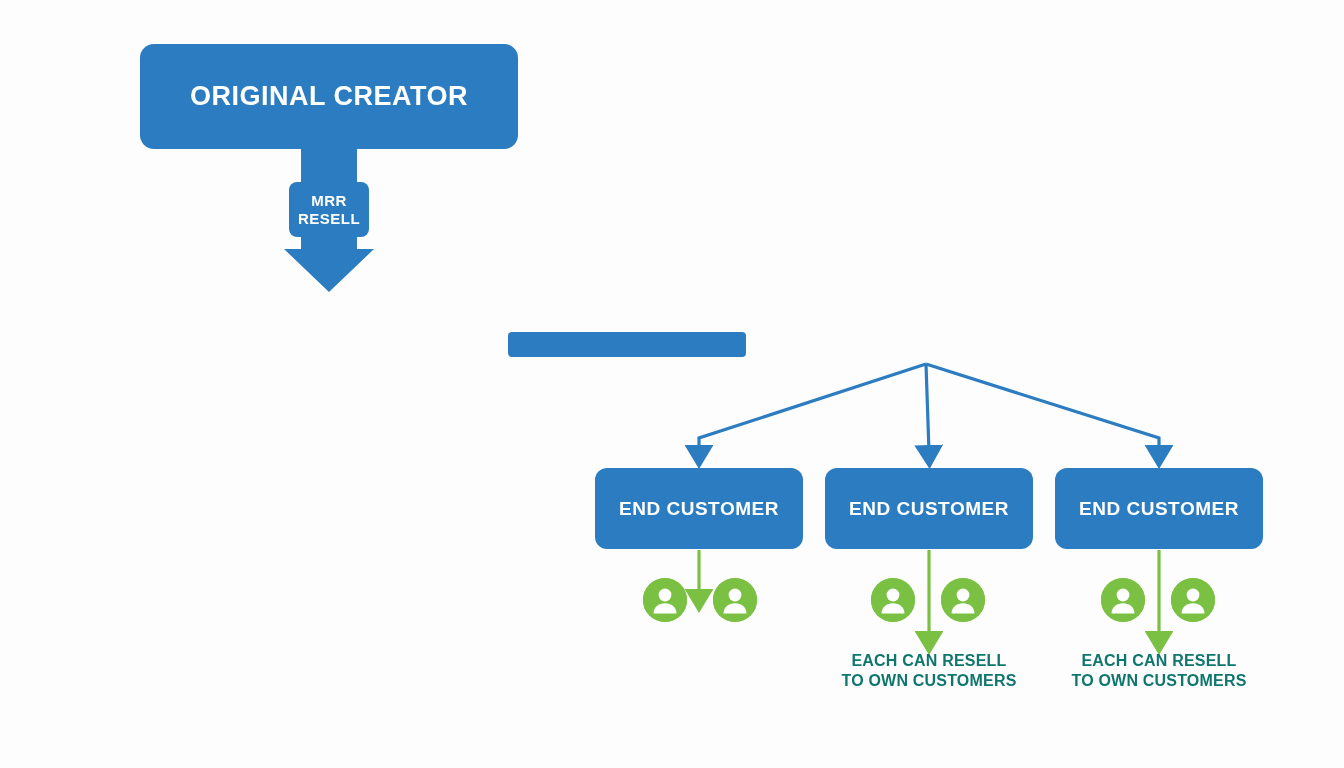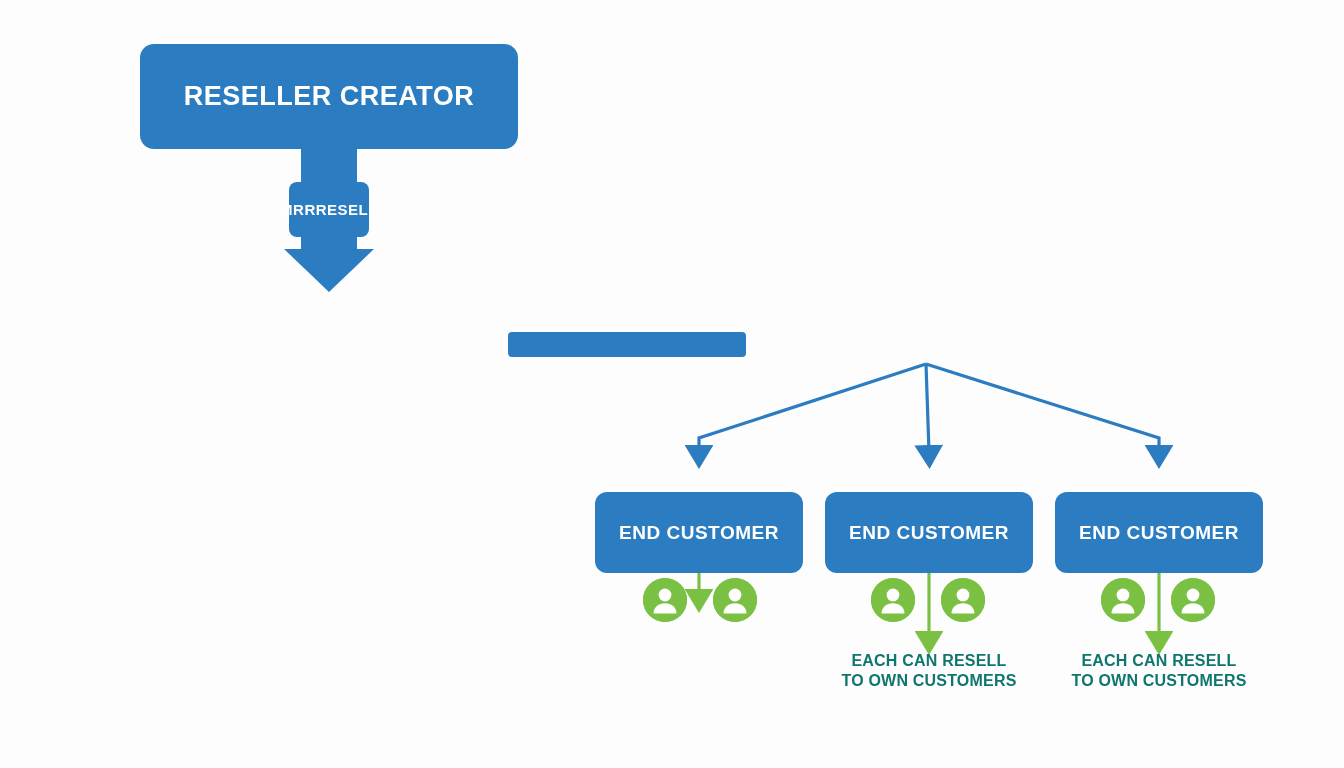--- a/index.html
+++ b/index.html
@@ -64,30 +64,29 @@
     font-size: 22px;
   }
   .node-mrr {
     left: 289px;
     top: 182px;
     width: 80px;
     height: 55px;
     border-radius: 8px;
     font-size: 15px;
     line-height: 1.15;
-    flex-direction: row;
+    flex-direction: column;
     z-index: 4;
   }
   .node-customer {
     width: 208px;
     height: 81px;
     top: 468px;
     border-radius: 12px;
     font-size: 19px;
-    margin-top: 24px;
   }
   .cust-1 { left: 595px; }
   .cust-2 { left: 825px; }
   .cust-3 { left: 1055px; }
 
   .person {
     position: absolute;
     width: 44px;
     height: 44px;
     border-radius: 50%;
@@ -139,21 +138,21 @@
     </g>
 
     <g fill="none" stroke="#7ac143" stroke-width="3.2">
       <path d="M699,550 L699,596" marker-end="url(#greenArrow)"></path>
       <path d="M929,550 L929,638" marker-end="url(#greenArrow)"></path>
       <path d="M1159,550 L1159,638" marker-end="url(#greenArrow)"></path>
     </g>
   </svg>
 
   <div class="node node-lg node-creator">
-    <span>RESELLER CREATOR</span>
+    <span>ORIGINAL CREATOR</span>
   </div>
 
   <div class="node node-mrr">
     <span>MRR</span>
     <span>RESELL</span>
   </div>
 
 
 
   <div class="node node-customer cust-1">

